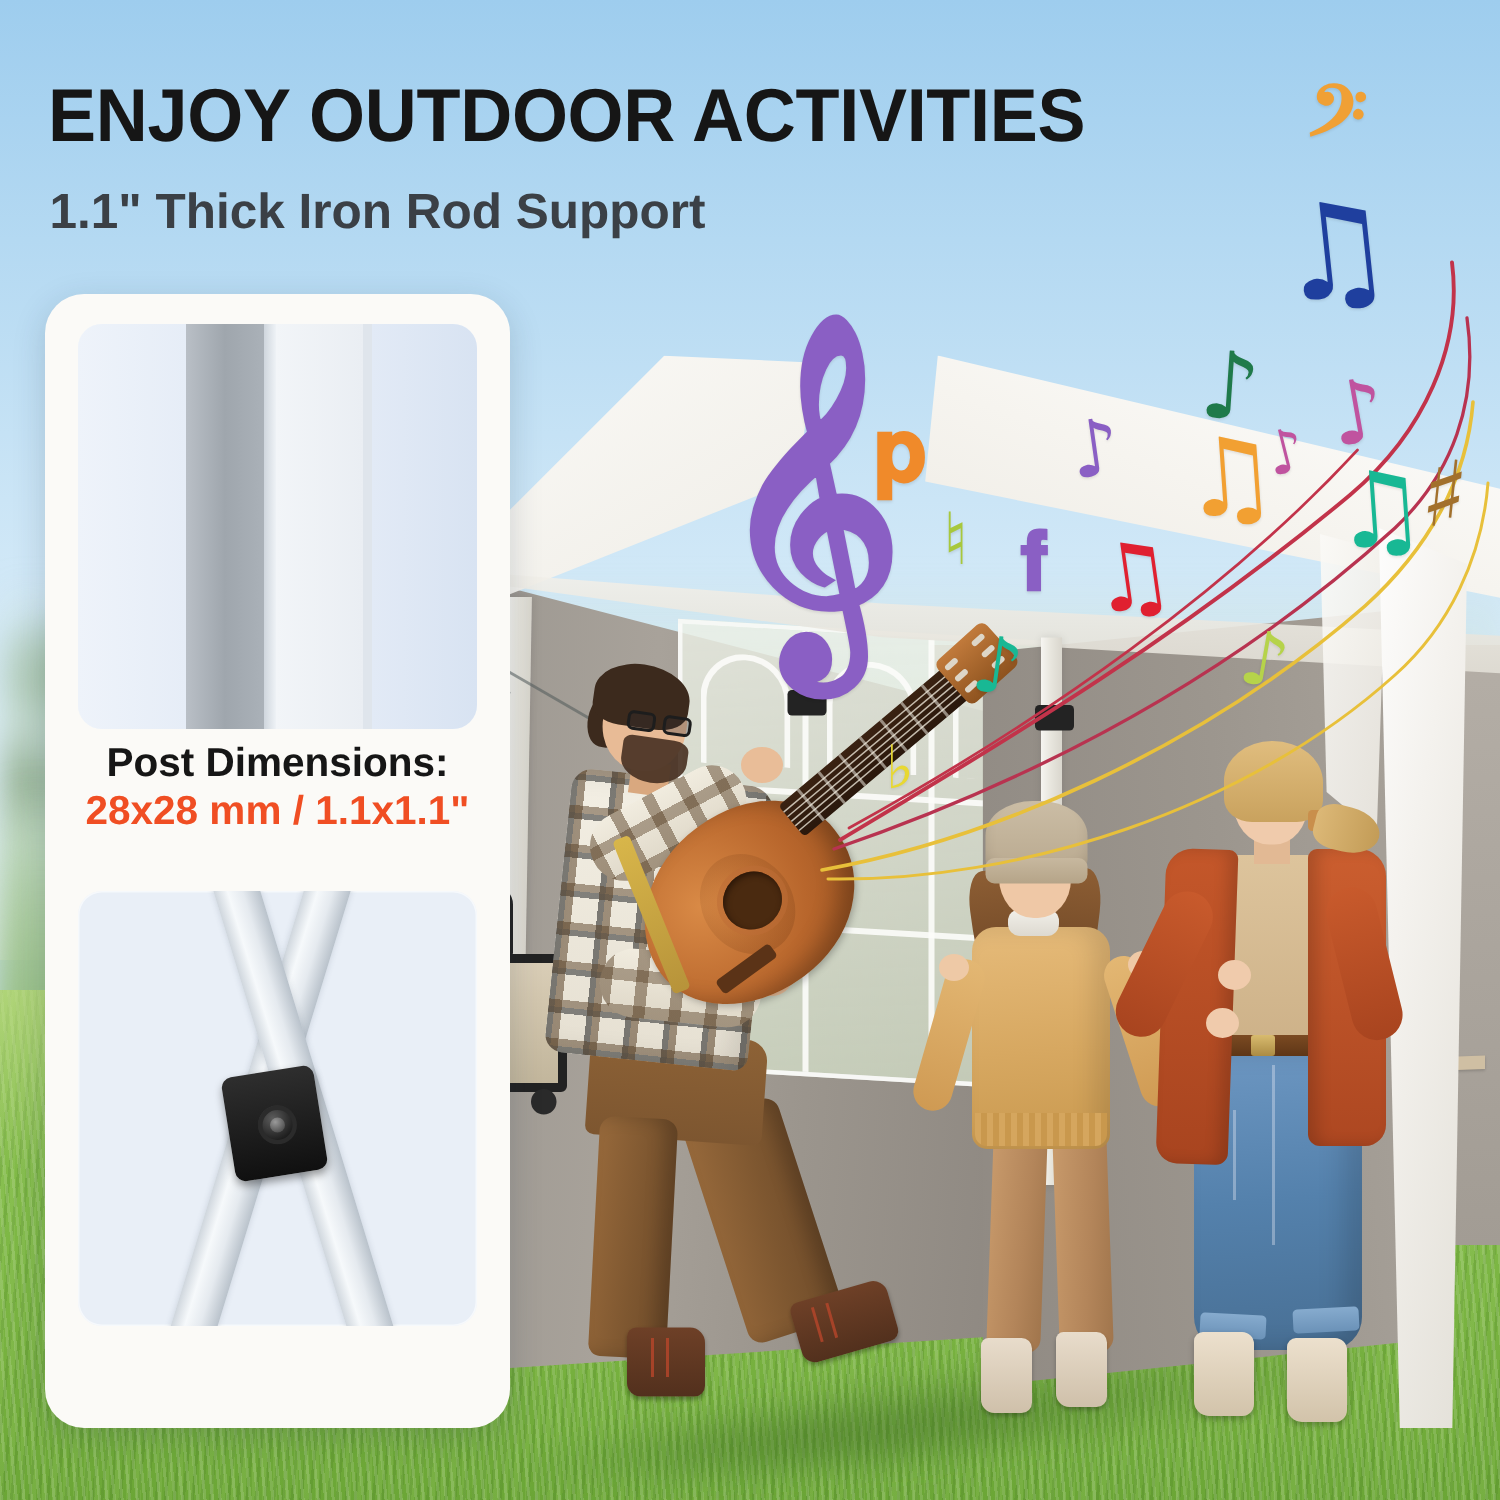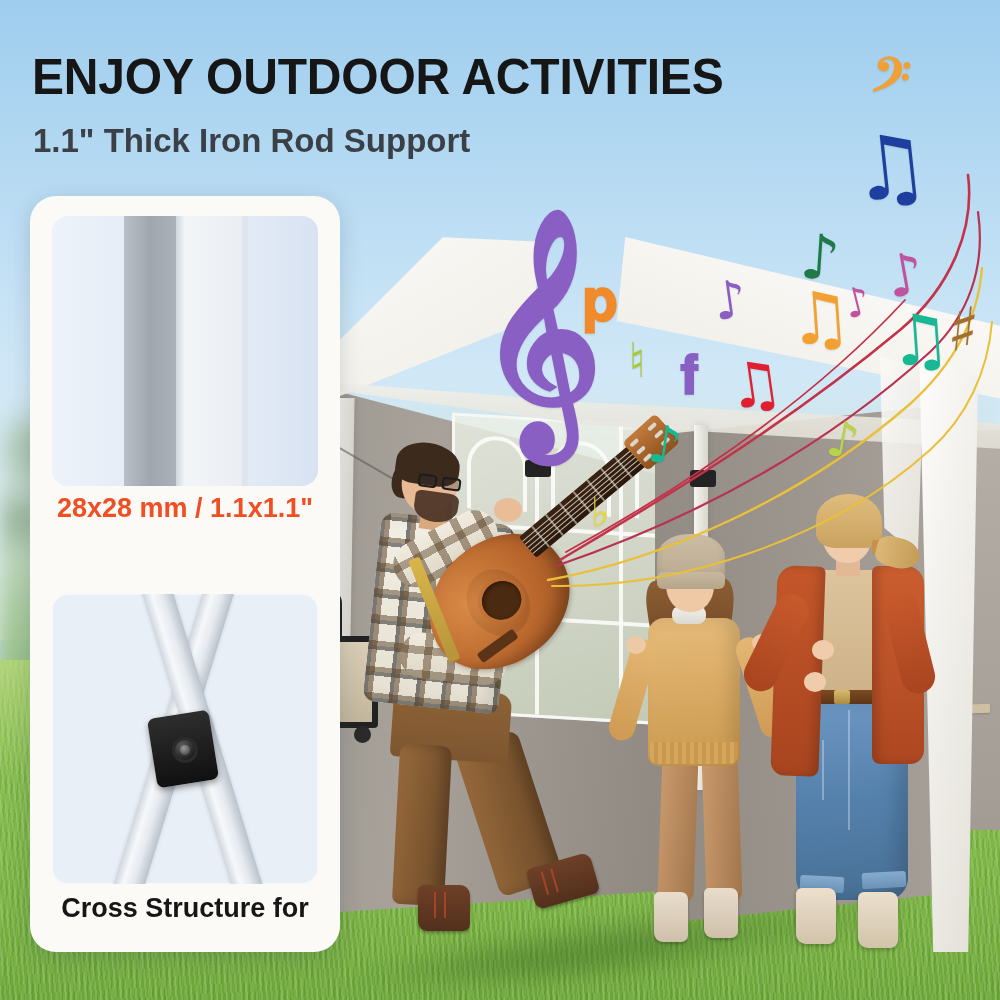--- a/index.html
+++ b/index.html
@@ -586,28 +586,28 @@
     <div class="inset inset-a">
       <div class="post-band" style="left:0;   width:72px;  background:linear-gradient(90deg,#eef3fa,#e6edf7);"></div>
       <div class="post-band" style="left:72px; width:52px;  background:linear-gradient(90deg,#b9bfc6,#9fa6ad 50%,#aab1b8);"></div>
       <div class="post-band" style="left:124px; width:8px;  background:linear-gradient(90deg,#cfd6dd,#eef2f6);"></div>
       <div class="post-band" style="left:132px; width:58px; background:linear-gradient(90deg,#f2f5f8,#eaeef3);"></div>
       <div class="post-band" style="left:190px; width:6px;  background:#dfe5ec;"></div>
       <div class="post-band" style="left:196px; width:70px; background:linear-gradient(90deg,#e2eaf6,#d8e3f2);"></div>
     </div>
 
     <div class="cap-text" style="top:296px;">
+      <div class="cap-title">Post Dimensions:</div>
       <div class="cap-sub">28x28 mm / 1.1x1.1"</div>
     </div>
 
     <div class="inset inset-b">
       <div class="xbar" style="left:108px; top:-24px; transform:rotate(17deg);"></div>
       <div class="xbar" style="left:134px; top:-24px; transform:rotate(-17deg);"></div>
       <div class="clamp"></div>
       <div class="bolt"></div>
     </div>
 
     <div class="cap-text" style="top:696px;">
-      <div class="cap-two">Cross Structure for</div>
     </div>
   </div>
 
 </div>
 
 </body></html>

